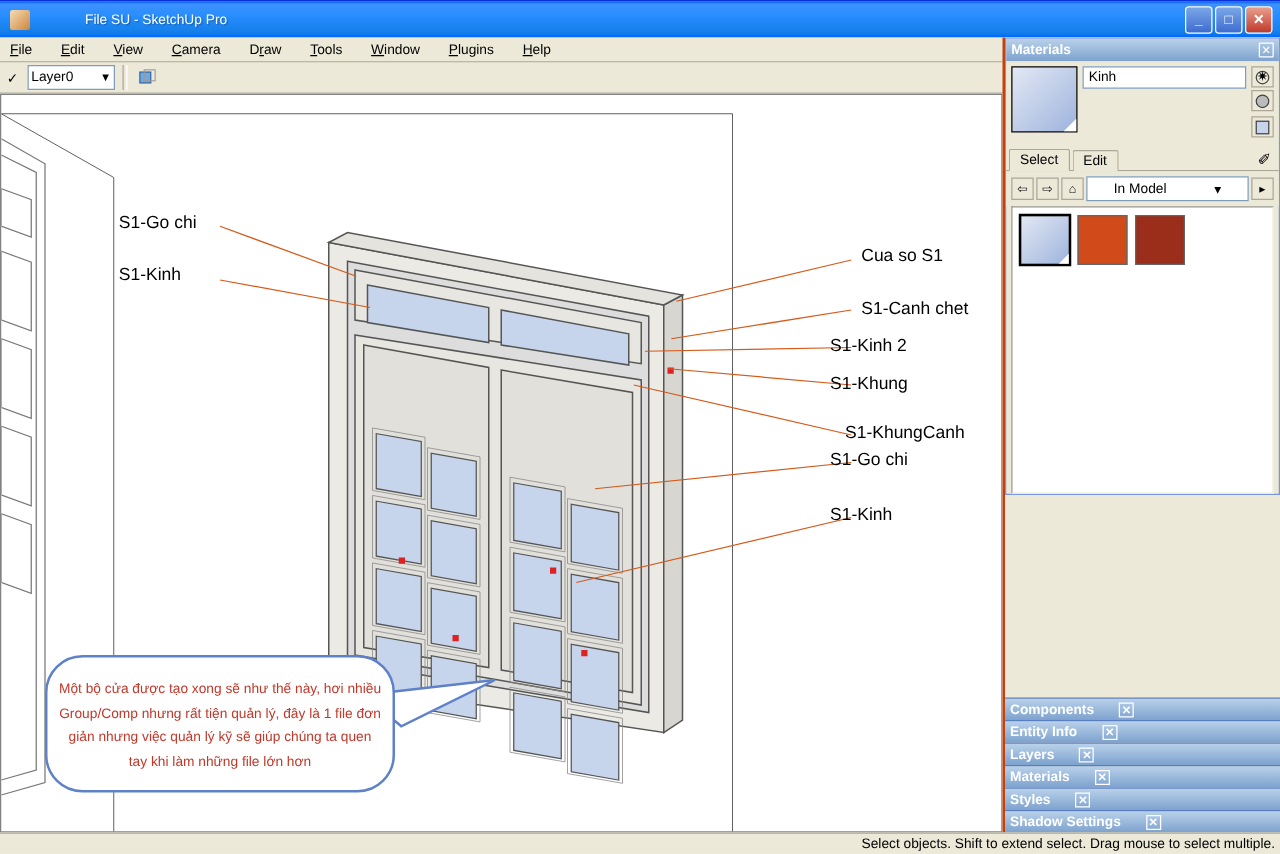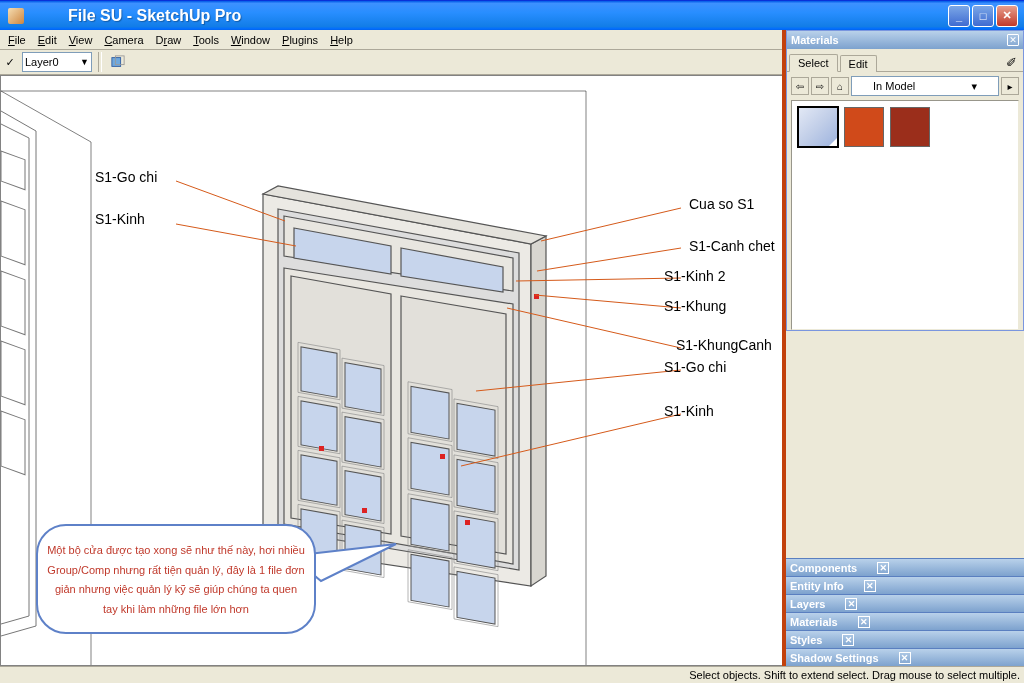--- a/index.html
+++ b/index.html
@@ -2,46 +2,46 @@
 <html><head>
 <meta charset="utf-8">
 <style>
   * { box-sizing: border-box; margin: 0; padding: 0; font-family: Tahoma, sans-serif; font-size: 11px; }
   body { width: 1024px; height: 683px; overflow: hidden; background: #ece9d8; }
   
   
   .titlebar { height: 30px; background: linear-gradient(to bottom, #0058e6 0%, #3d91ff 8%, #288eff 40%, #127de7 88%, #036ffc 95%, #0262ee 100%); display: flex; align-items: center; justify-content: space-between; color: #fff; padding: 0 4px; border-top: 1px solid #0831d9; }
   .titlebar-left { display: flex; align-items: center; gap: 4px; padding-left: 4px; }
   .titlebar-left .icon { width: 16px; height: 16px; background: linear-gradient(135deg,#f5deb3 0%, #cd853f 100%); border-radius: 2px; }
-  .titlebar-title { font-weight: bold; font-size: 16px; text-shadow: 1px 1px 1px rgba(0,0,0,0.3); padding-left: 40px; }
+  .titlebar-title { font-weight: normal; font-size: 11px; text-shadow: 1px 1px 1px rgba(0,0,0,0.3); padding-left: 40px; }
   .winbtns { display:flex; gap:2px; padding-right:2px;}
   .winbtn { width: 22px; height: 22px; border-radius: 3px; border: 1px solid #fff; display:flex; align-items:center; justify-content:center; color:#fff; font-weight:bold; font-size:11px;}
   .winbtn.min,.winbtn.max { background: linear-gradient(to bottom, #7ba7e7, #3f6bd1);}
   .winbtn.close { background: linear-gradient(to bottom, #e89e8c, #c0392b);}
   
   
-  .menubar { height: 20px; background: #ece9d8; border-bottom: 1px solid #aca899; display:flex; align-items:center; padding: 0 2px; }
+  .menubar { height: 20px; background: #ece9d8; border-bottom: 1px solid #aca899; display:flex; align-items:center; padding: 0 2px; gap: 11px; }
   .menubar span { padding: 2px 6px; cursor: default; }
   .menubar span u { text-decoration: underline; }
   
   
   .toolbar { height: 25px; background: #ece9d8; border-bottom: 1px solid #aca899; display:flex; align-items:center; padding:0 4px; gap:6px;}
   .layer-eye { width:12px; text-align:center; }
   .layer-select { height: 20px; border: 1px solid #7f9db9; background:#fff; display:inline-flex; align-items:center; width:70px; padding:0 2px; justify-content:space-between;gap:16px;}
   .layer-select .arrow { color:#000; font-size:9px;}
   .tb-divider { width:4px; height:20px; border-left:1px solid #aca899; border-right:1px solid #fff; }
   .tb-icon { width:20px; height:20px; border:1px solid transparent; display:flex; align-items:center; justify-content:center;}
   .tb-icon svg { width:14px; height:14px; }
   
   
   .workspace { position:absolute; left:0; top:75px; right:222px; bottom:17px; background:#fff;}
   .viewport { width:100%; height:100%; position:relative; overflow:hidden; border:1px solid #828282;}
   
   
-  .rightpanel { position:absolute; right:0; top:30px; width:242px; bottom:17px; background:#ece9d8; border-left:4px solid #c2410c;}
+  .rightpanel { position:absolute; right:0; top:30px; width:222px; bottom:17px; background:#ece9d8; border-left:2px solid #c2410c;}
   
   .panel { border:1px solid #7a96df; background:#ece9d8;}
   .panel-header { height:18px; background: linear-gradient(to bottom,#b9d1ea,#7da2ce); color:#fff; font-weight:bold; display:flex; align-items:center; justify-content:space-between; padding:0 4px; font-size:11px;}
   .panel-header .pclose { width:12px; height:12px; border:1px solid #fff; display:flex; align-items:center; justify-content:center; font-size:9px; color:#fff; font-weight:normal; border-radius:1px;}
   
   
   .mat-preview-row { display:flex; padding:4px; gap:4px; align-items:flex-start; background:#ece9d8;}
   .mat-big-swatch { width:53px; height:53px; border:1px solid #000; background: linear-gradient(135deg, #e2e8f5 0%, #c1cee8 50%, #9db3de 100%); position:relative;}
   .mat-big-swatch::after { content:''; position:absolute; right:0; bottom:0; border-style:solid; border-width:0 0 10px 10px; border-color: transparent transparent #fff transparent; }
   .mat-name-col { flex:1; display:flex; flex-direction:column; gap:2px;}
@@ -245,20 +245,44 @@
     </div>
   </div>
 </div>
 
 <div class="rightpanel">
   <div class="panel">
     <div class="panel-header">
       <span>Materials</span>
       <span class="pclose">✕</span>
     </div>
+    <div class="mat-preview-row">
+      <div class="mat-big-swatch"></div>
+      <div class="mat-name-col">
+        <div class="mat-name">Kinh</div>
+      </div>
+      <div class="mat-side-icons">
+        <div class="sicon">
+            <svg width="12" height="12">
+              <circle cx="6" cy="6" r="5" fill="none" stroke="#444"></circle>
+              <text x="6" y="9" font-size="9" text-anchor="middle">✷</text>
+            </svg>
+          </div>
+        <div class="sicon">
+            <svg width="12" height="12">
+              <circle cx="6" cy="6" r="5" fill="#bbb" stroke="#444"></circle>
+            </svg>
+          </div>
+        <div class="sicon" style="margin-top:2px;">
+            <svg width="12" height="12">
+              <rect x="1" y="1" width="10" height="10" fill="#c7d5ec" stroke="#444"></rect>
+            </svg>
+          </div>
+      </div>
+    </div>
     <div class="mat-tabs">
       <div class="mtab active">Select</div>
       <div class="mtab">Edit</div>
       <span class="eyedrop">✐</span>
     </div>
     <div class="mat-nav">
       <div class="nav-btn">⇦</div>
       <div class="nav-btn">⇨</div>
       <div class="nav-btn">⌂</div>
       <div class="nav-select">

